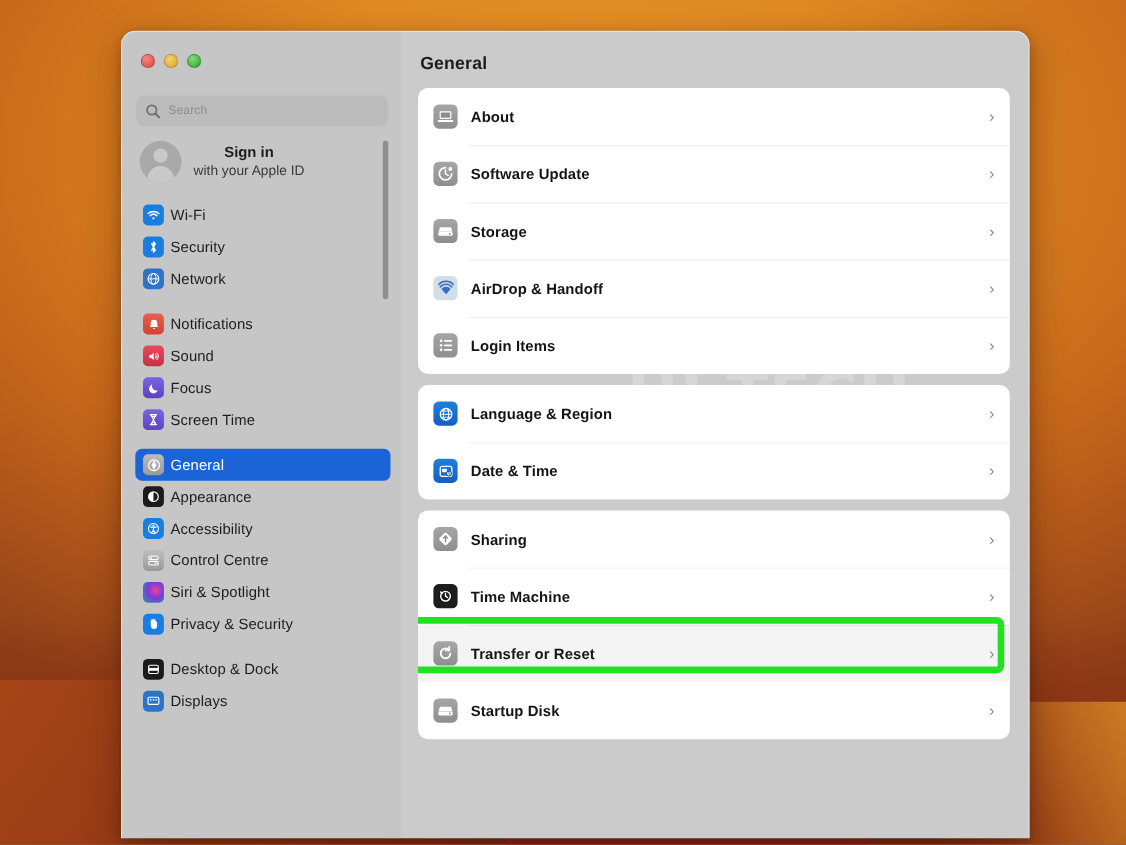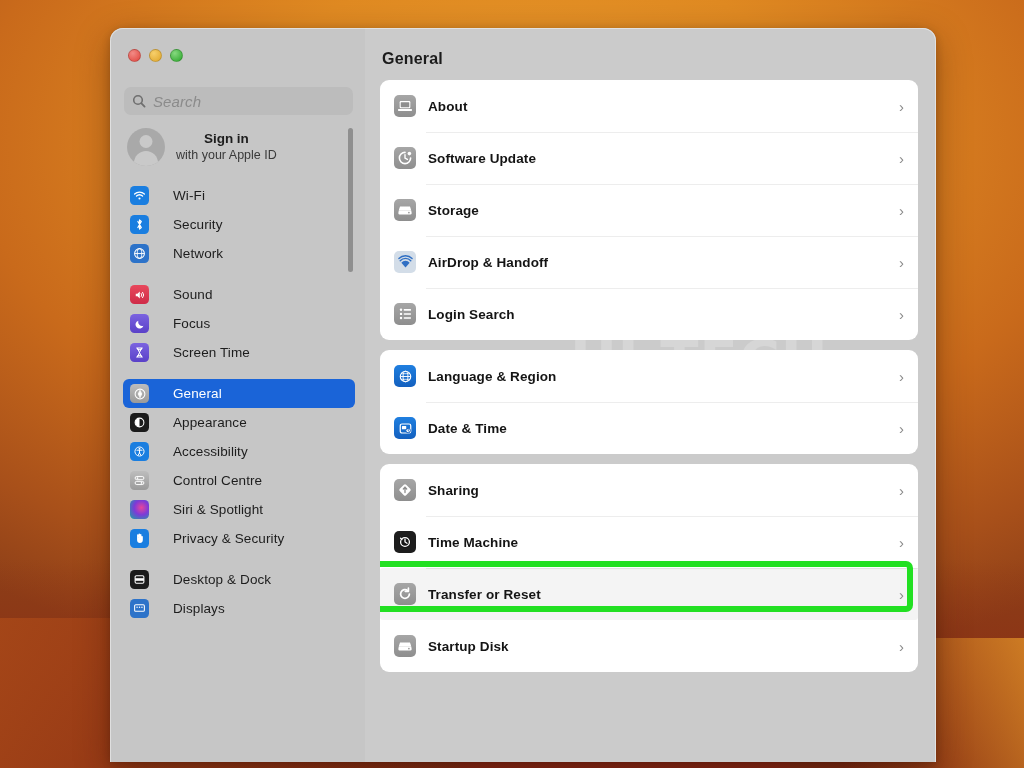--- a/index.html
+++ b/index.html
@@ -80,21 +80,21 @@
     margin: 9px 12px 0 14px;
     height: 28px;
     background: #bcbcbc;
     border-radius: 7px;
     display: flex; align-items: center;
     padding: 0 8px;
     gap: 7px;
   }
   #search-field .mag { flex: 0 0 auto; display: block; }
   #search-input-text {
-    font-size: 15px; color: #8b8b8b; letter-spacing: .1px; font-style: italic;
+    font-size: 11px; color: #8b8b8b; letter-spacing: .1px;
   }
 
   #account-row {
     display: flex; align-items: center; gap: 11px;
     padding: 13px 0 12px 17px;
   }
   #avatar {
     width: 38px; height: 38px; border-radius: 50%;
     background: #a9a9a9;
     position: relative; flex: 0 0 38px;
@@ -109,21 +109,21 @@
     width: 24px; height: 20px; border-radius: 12px 12px 0 0; background: #c9c9c9;
   }
   #account-text { line-height: 1.22; }
   #account-title { font-size: 13.5px; font-weight: bold; color: #1d1d1d; text-align: center; }
   #account-sub { font-size: 12.5px; color: #3a3a3a; }
 
   #sidebar-scroll { padding: 3px 0 0 0; }
 
   .sb-group { padding-bottom: 12px; }
   .sb-item {
-    display: flex; align-items: center; gap: 24px;
+    display: flex; align-items: center; gap: 6px;
     height: 29px;
     margin: 0 10px 0 13px;
     padding: 0 7px;
     border-radius: 6px;
   }
   .sb-item.selected { background: #1a64d8; }
   .sb-label { font-size: 13.5px; color: #1d1d1d; letter-spacing: .1px; white-space: nowrap; }
   .sb-item.selected .sb-label { color: #fff; }
 
   .sb-icon {
@@ -313,20 +313,29 @@
                   <ellipse cx="8" cy="8" rx="2.8" ry="6" fill="none" stroke="#fff" stroke-width="1.1"></ellipse>
                   <line x1="2" y1="8" x2="14" y2="8" stroke="#fff" stroke-width="1.1"></line>
                 </svg>
             </span>
             <span class="sb-label">Network</span>
           </div>
         </div>
 
         <div class="sb-group">
           <div class="sb-item">
+            <span class="sb-icon ic-notif">
+              <svg width="12" height="12" viewBox="0 0 16 16">
+                  <path d="M8 2.2a4 4 0 0 0-4 4v3.2L2.8 11h10.4L12 9.4V6.2a4 4 0 0 0-4-4z" fill="#fff"></path>
+                  <path d="M6.4 12.2a1.7 1.7 0 0 0 3.2 0z" fill="#fff"></path>
+                </svg>
+            </span>
+            <span class="sb-label">Notifications</span>
+          </div>
+          <div class="sb-item">
             <span class="sb-icon ic-sound">
               <svg width="13" height="12" viewBox="0 0 16 16">
                   <path d="M3 6.2h2.3L8.4 3.4v9.2L5.3 9.8H3z" fill="#fff"></path>
                   <path d="M10.4 6a3 3 0 0 1 0 4" fill="none" stroke="#fff" stroke-width="1.3" stroke-linecap="round"></path>
                   <path d="M12.2 4.4a5.4 5.4 0 0 1 0 7.2" fill="none" stroke="#fff" stroke-width="1.3" stroke-linecap="round"></path>
                 </svg>
             </span>
             <span class="sb-label">Sound</span>
           </div>
           <div class="sb-item">
@@ -491,21 +500,21 @@
           <span class="row-icon ri-grey">
             <svg width="15" height="14" viewBox="0 0 16 15">
                 <circle cx="3.2" cy="3" r="1.3" fill="#fff"></circle>
                 <rect x="6" y="2.2" width="8" height="1.7" rx=".8" fill="#fff"></rect>
                 <circle cx="3.2" cy="7.4" r="1.3" fill="#fff"></circle>
                 <rect x="6" y="6.6" width="8" height="1.7" rx=".8" fill="#fff"></rect>
                 <circle cx="3.2" cy="11.8" r="1.3" fill="#fff"></circle>
                 <rect x="6" y="11" width="8" height="1.7" rx=".8" fill="#fff"></rect>
               </svg>
           </span>
-          <span class="row-label">Login Search</span>
+          <span class="row-label">Login Items</span>
           <span class="chev">›</span>
         </div>
       </div>
 
       <div class="card">
         <div class="row">
           <span class="row-icon ri-blue">
             <svg width="15" height="15" viewBox="0 0 16 16">
                 <circle cx="8" cy="8" r="5.6" fill="none" stroke="#fff" stroke-width="1.2"></circle>
                 <ellipse cx="8" cy="8" rx="2.6" ry="5.6" fill="none" stroke="#fff" stroke-width="1"></ellipse>

